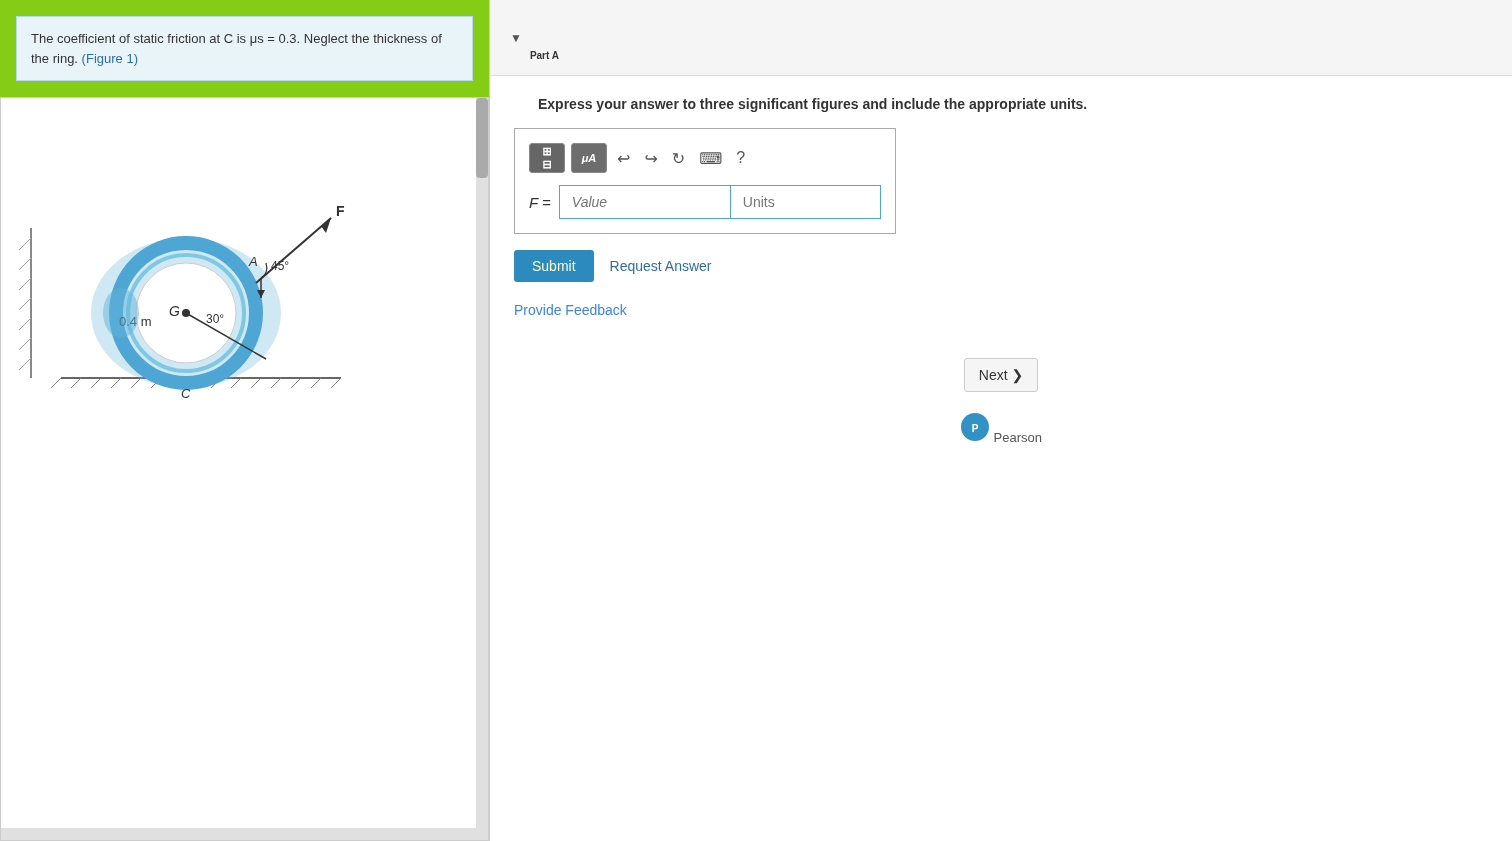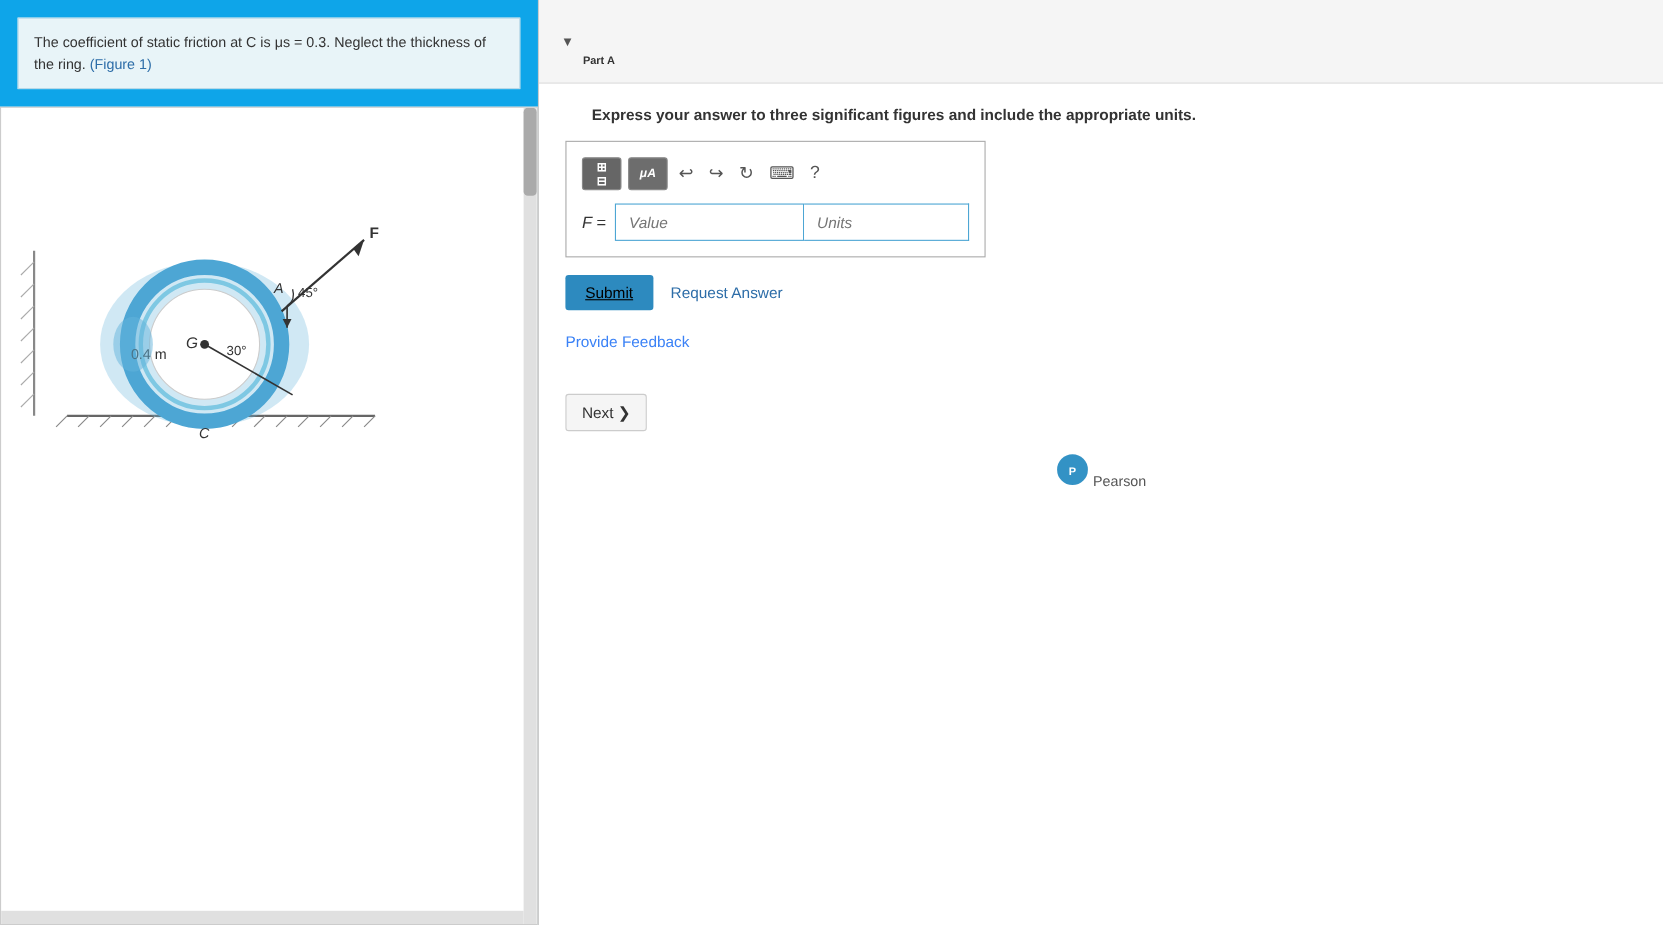--- a/index.html
+++ b/index.html
@@ -2,21 +2,21 @@
 <html><head>
   <meta charset="utf-8">
   <style>
     * { box-sizing: border-box; margin: 0; padding: 0; }
     body { font-family: Arial, sans-serif; font-size: 14px; background: #fff; color: #333; display: flex; height: 841px; overflow: hidden; }
 
     
     .left-panel {
       width: 490px;
       min-width: 490px;
-      background: #0ea5e9;
+      background: #84cc16;
       border-right: 1px solid #ccc;
       display: flex;
       flex-direction: column;
       height: 100%;
       overflow: hidden;
     }
 
     .problem-text-box {
       background: #e8f4f8;
       border: 1px solid #b8d9e8;
@@ -211,62 +211,60 @@
       color: #999;
       width: 172px;
       outline: none;
     }
 
     .units-input {
       border: 1px solid #4da6d4;
       border-left: none;
       padding: 8px 12px;
       font-size: 14px;
-      font-style: italic;
       color: #0c4a6e;
       width: 150px;
       outline: none;
     }
 
     .action-row {
       display: flex;
       align-items: center;
       gap: 16px;
     }
 
     .submit-btn {
       background: #2d8abf;
-      color: #000000;
+      color: #fef9c3;
       border: none;
       padding: 8px 18px;
       font-size: 14px;
       cursor: pointer;
       border-radius: 3px;
-      text-decoration: underline;
     }
 
     .request-answer-link {
       color: #2d6da8;
       text-decoration: none;
       font-size: 14px;
       cursor: pointer;
     }
 
     .provide-feedback-link {
       color: #3b82f6;
       text-decoration: none;
       font-size: 14px;
       cursor: pointer;
       margin-top: 20px;
       display: inline-block;
     }
 
     .footer-row {
       display: flex;
-      justify-content: flex-start;
+      justify-content: center;
       align-items: center;
       padding: 10px 24px;
       margin-top: 10px;
     }
 
     .next-btn {
       background: #f5f5f5;
       border: 1px solid #ccc;
       padding: 8px 14px;
       font-size: 14px;

